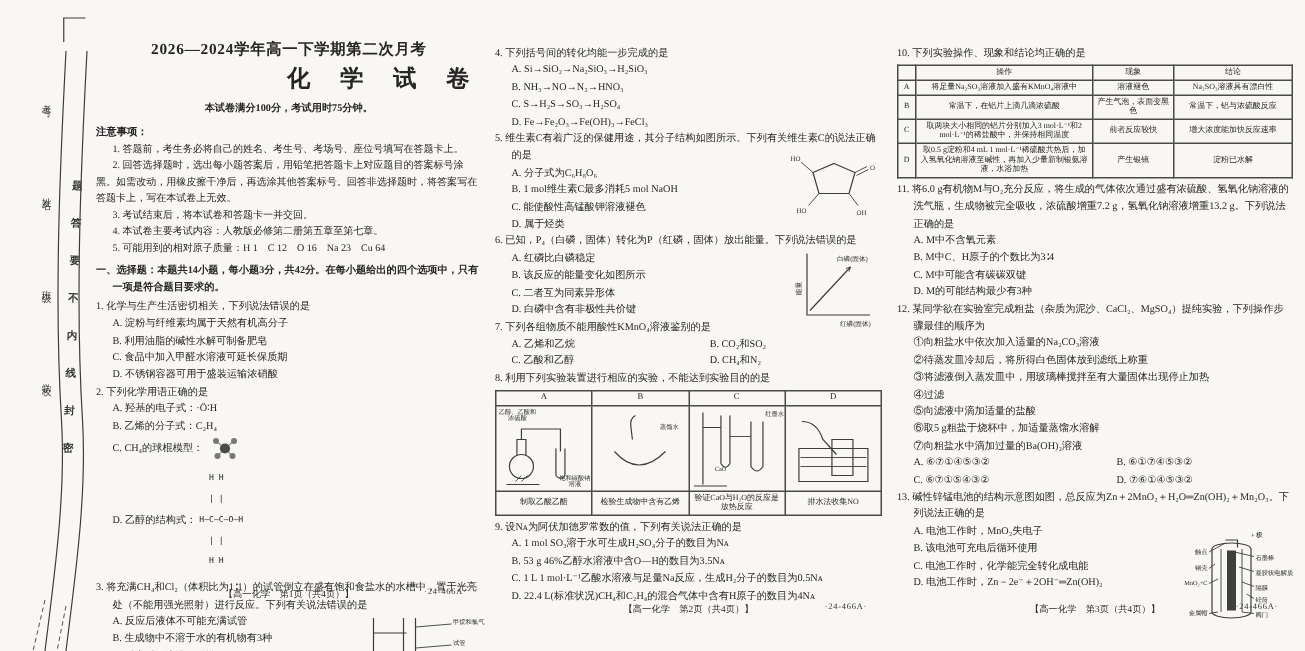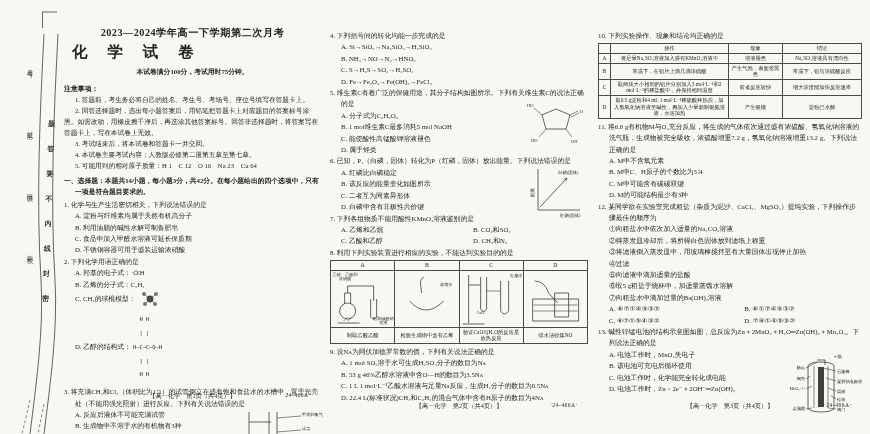--- a/index.html
+++ b/index.html
@@ -21,21 +21,21 @@
                  font-size:6.5px;color:#3a3a3a}
   #margin-labels .ml{writing-mode:vertical-rl;letter-spacing:2px}
 
   
   .col{position:absolute;top:0}
   #col1{left:64px;top:26px;width:257px}
   #col2{left:330px;top:30px;width:258px}
   #col3{left:598px;top:30px;width:264px}
 
   .title1{font-size:10.2px;font-weight:bold;text-align:center;letter-spacing:.5px}
-  .title2{font-size:15.5px;font-weight:bold;text-align:left;letter-spacing:8px;text-indent:8px;margin:2px 0 4px}
+  .title2{font-size:15.5px;font-weight:bold;text-align:right;letter-spacing:8px;text-indent:8px;margin:2px 0 4px}
   .subtitle{font-size:6.8px;font-weight:bold;text-align:center;margin-bottom:6px}
   .nhead{font-size:6.9px;font-weight:bold;line-height:11px}
   .notices .nt{font-size:6.7px;line-height:11px;text-indent:11px}
   .section{font-size:6.8px;font-weight:bold;line-height:11.4px;padding-left:11px;text-indent:-11px;margin-top:4px;margin-bottom:1px}
 
   .qb{position:relative;font-size:6.8px;line-height:11.4px}
   .stem{padding-left:11px;text-indent:-11px}
   .opt{padding-left:11px}
   .grid2{display:grid;grid-template-columns:1.15fr 1fr;padding-left:11px}
   .narrow .opt{margin-right:86px}
@@ -87,21 +87,21 @@
 
   <div id="margin-labels">
 
   <div class="ml">考号</div>
       <div class="ml">姓名</div>
       <div class="ml">班级</div>
       <div class="ml">学校</div>
     </div>
 
   <div class="col" id="col1">
-    <div class="title1">2023—2024学年高一下学期第二次月考</div>
+    <div class="title1">2026—2024学年高一下学期第二次月考</div>
     <div class="title2">化 学 试 卷</div>
     <div class="subtitle">本试卷满分100分，考试用时75分钟。</div>
 
     <div class="nhead">注意事项：</div>
     <div class="notices">
 
     <div class="nt">1. 答题前，考生务必将自己的姓名、考生号、考场号、座位号填写在答题卡上。</div>
         <div class="nt">2. 回答选择题时，选出每小题答案后，用铅笔把答题卡上对应题目的答案标号涂黑。如需改动，用橡皮擦干净后，再选涂其他答案标号。回答非选择题时，将答案写在答题卡上，写在本试卷上无效。</div>
         <div class="nt">3. 考试结束后，将本试卷和答题卡一并交回。</div>
         <div class="nt">4. 本试卷主要考试内容：人教版必修第二册第五章至第七章。</div>

